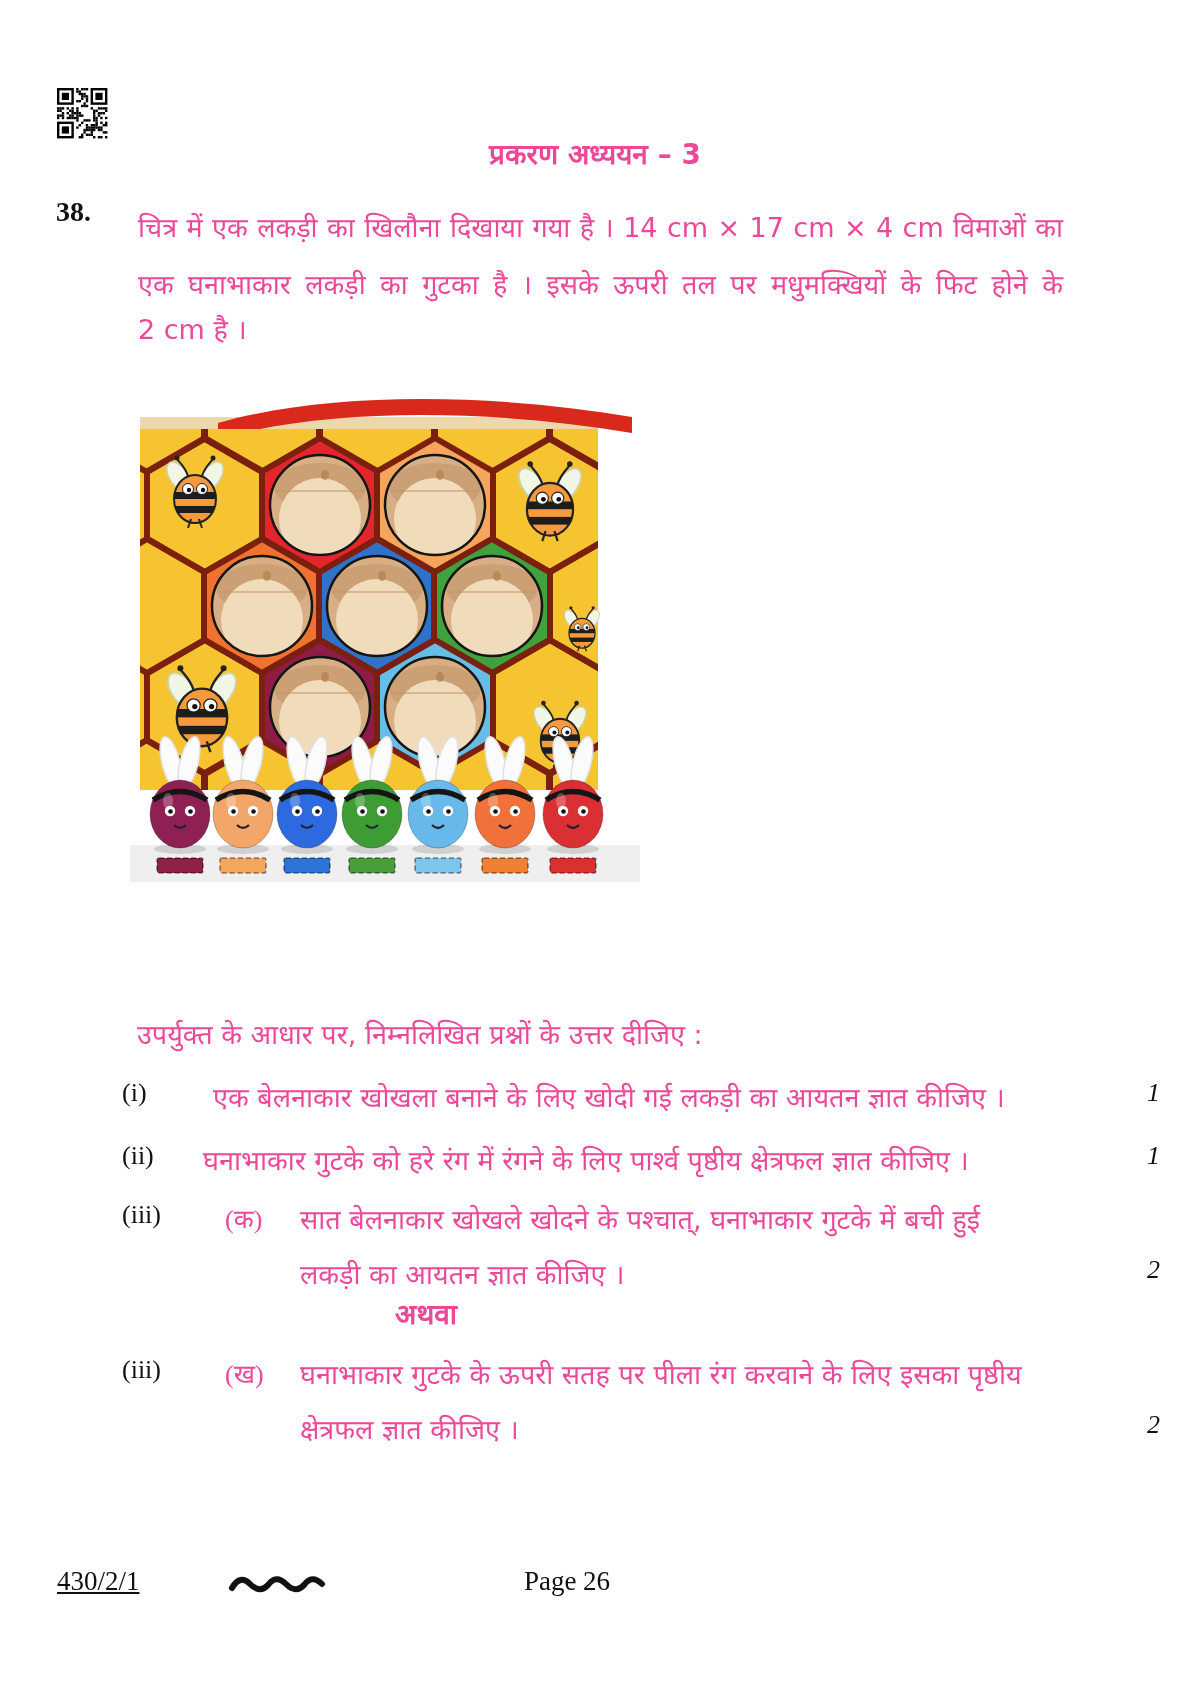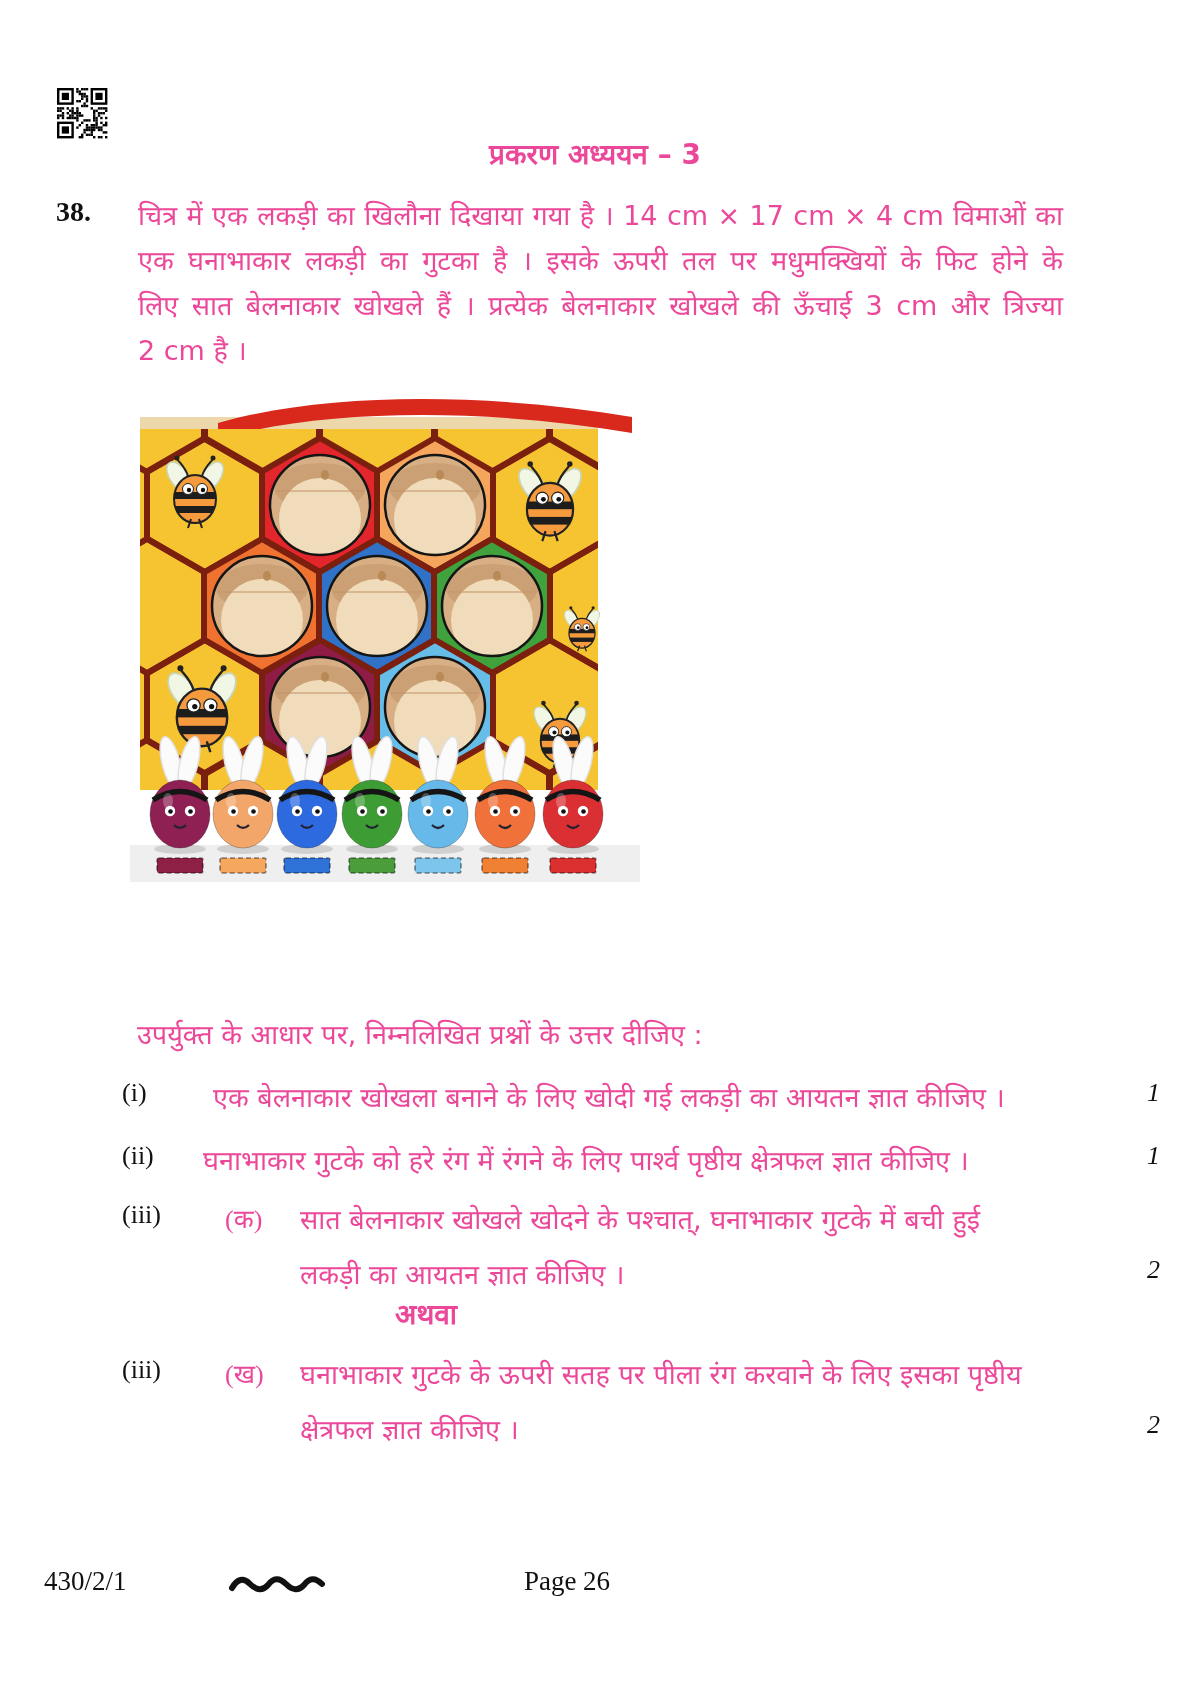--- a/index.html
+++ b/index.html
@@ -5,21 +5,21 @@
   html,body{margin:0;padding:0;background:#ffffff;}
   .page{position:relative;width:1190px;height:1683px;background:#fff;overflow:hidden;
         font-family:"DejaVu Sans",sans-serif;color:#111;}
   .abs{position:absolute;}
   .hindi{font-family:"DejaVu Sans",sans-serif;font-size:27px;line-height:45px;color:#ec4899;}
   .serif{font-family:"Liberation Serif","DejaVu Serif",serif;}
   .heading{width:100%;text-align:center;font-weight:bold;font-size:28px;}
   .qnum{font-family:"Liberation Serif","DejaVu Serif",serif;font-weight:bold;font-size:28px;}
   .qtext{width:925px;}
   .qline{display:block;}
-  .just{text-align:justify;text-align-last:justify;}
+  .just{text-align:justify;text-align-last:justify;margin-top:12px;}
   .partlabel{font-family:"Liberation Serif","DejaVu Serif",serif;font-size:26px;}
   .marks{font-family:"Liberation Serif","DejaVu Serif",serif;font-style:italic;font-size:26px;
          width:60px;text-align:right;display:inline-block;}
   .orword{font-weight:bold;font-size:28px;}
   .footer-text{font-size:27px;}
   svg{display:block;}
 </style>
 </head>
 <body>
 
@@ -155,21 +155,20 @@
         <rect x="4.8" y="40.4" width="7.199999999999999" height="7.199999999999999" fill="#000"></rect>
       </svg>
   </div>
 
   <div class="abs heading hindi" style="top:132px;left:0;">प्रकरण अध्ययन – 3</div>
 
   <div class="abs qnum" style="left:56px;top:196px;">38.</div>
   <div class="abs qtext hindi" style="left:138px;top:193px;">
     <span class="qline just">चित्र में एक लकड़ी का खिलौना दिखाया गया है । 14 cm × 17 cm × 4 cm विमाओं का</span>
     <span class="qline just">एक घनाभाकार लकड़ी का गुटका है । इसके ऊपरी तल पर मधुमक्खियों के फिट होने के</span>
-    <span class="qline just">लिए सात बेलनाकार खोखले हैं । प्रत्येक बेलनाकार खोखले की ऊँचाई 3 cm और त्रिज्या</span>
     <span class="qline">2 cm है ।</span>
   </div>
 
   <div class="abs" style="left:130px;top:377px;">
     <svg id="toy-svg" width="510" height="505" viewBox="0 0 510 505">
         <defs>
           <clipPath id="boardClip">
             <rect x="10" y="52" width="458" height="361"></rect>
           </clipPath>
           <clipPath id="hole0">
@@ -538,21 +537,21 @@
   <div class="abs marks" style="left:1100px;top:1255px;">2</div>
 
   <div class="abs hindi orword" style="left:395px;top:1292px;text-align:center;">अथवा</div>
 
   <div class="abs partlabel" style="left:122px;top:1355px;">(iii)</div>
   <div class="abs partlabel hindi" style="left:225px;top:1352px;">(ख)</div>
   <div class="abs hindi" style="left:300px;top:1352px;">घनाभाकार गुटके के ऊपरी सतह पर पीला रंग करवाने के लिए इसका पृष्ठीय</div>
   <div class="abs hindi" style="left:300px;top:1407px;text-align:right;">क्षेत्रफल ज्ञात कीजिए ।</div>
   <div class="abs marks" style="left:1100px;top:1410px;">2</div>
 
-  <div class="abs serif footer-text" style="left:44px;top:1566px;">430/2/1</div>
+  <div class="abs serif footer-text" style="left:57px;top:1566px;text-decoration:underline;">430/2/1</div>
   <div class="abs" style="left:228px;top:1572px;">
     <svg width="105" height="26" viewBox="0 0 105 26">
       <path d="M4,16 Q12,2 22,12 T40,13 Q48,2 58,12 T76,13 Q84,2 94,12" fill="none" stroke="#111" stroke-width="6" stroke-linecap="round"></path>
     </svg>
   </div>
   <div class="abs serif footer-text" style="left:0;top:1566px;width:1134px;text-align:center;">Page 26</div>
 
 </div>
 
 </body></html>

